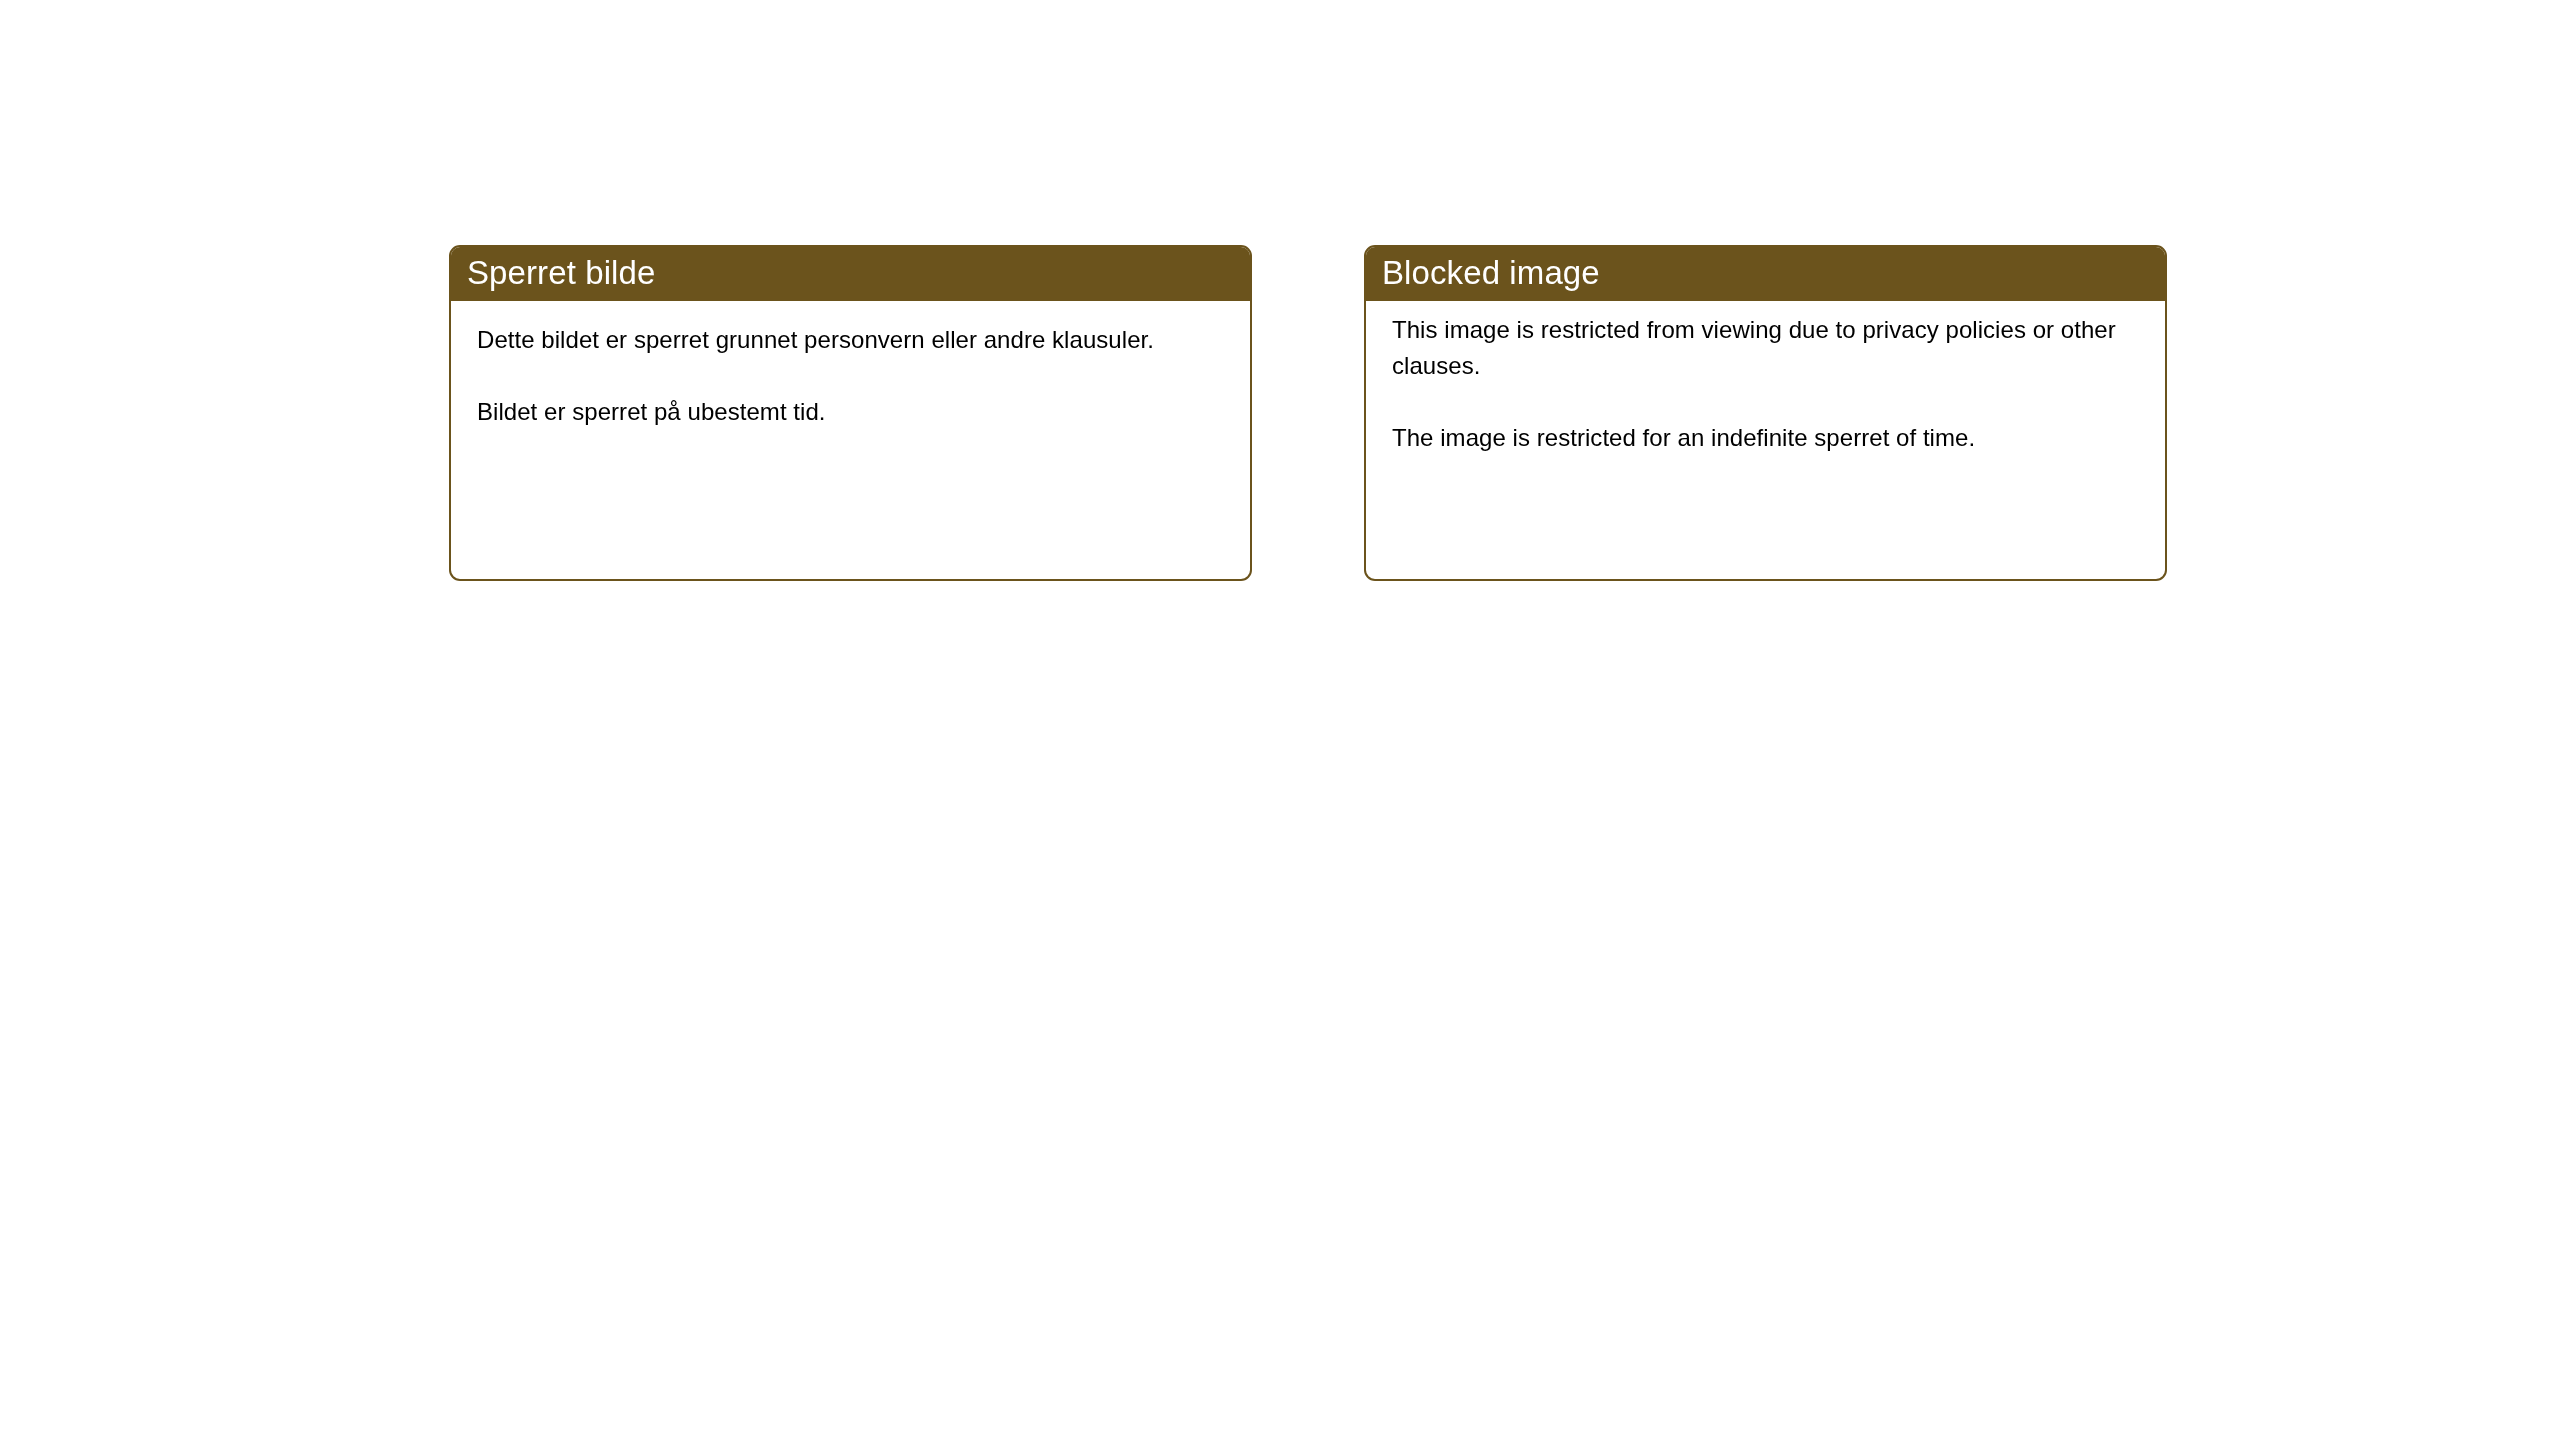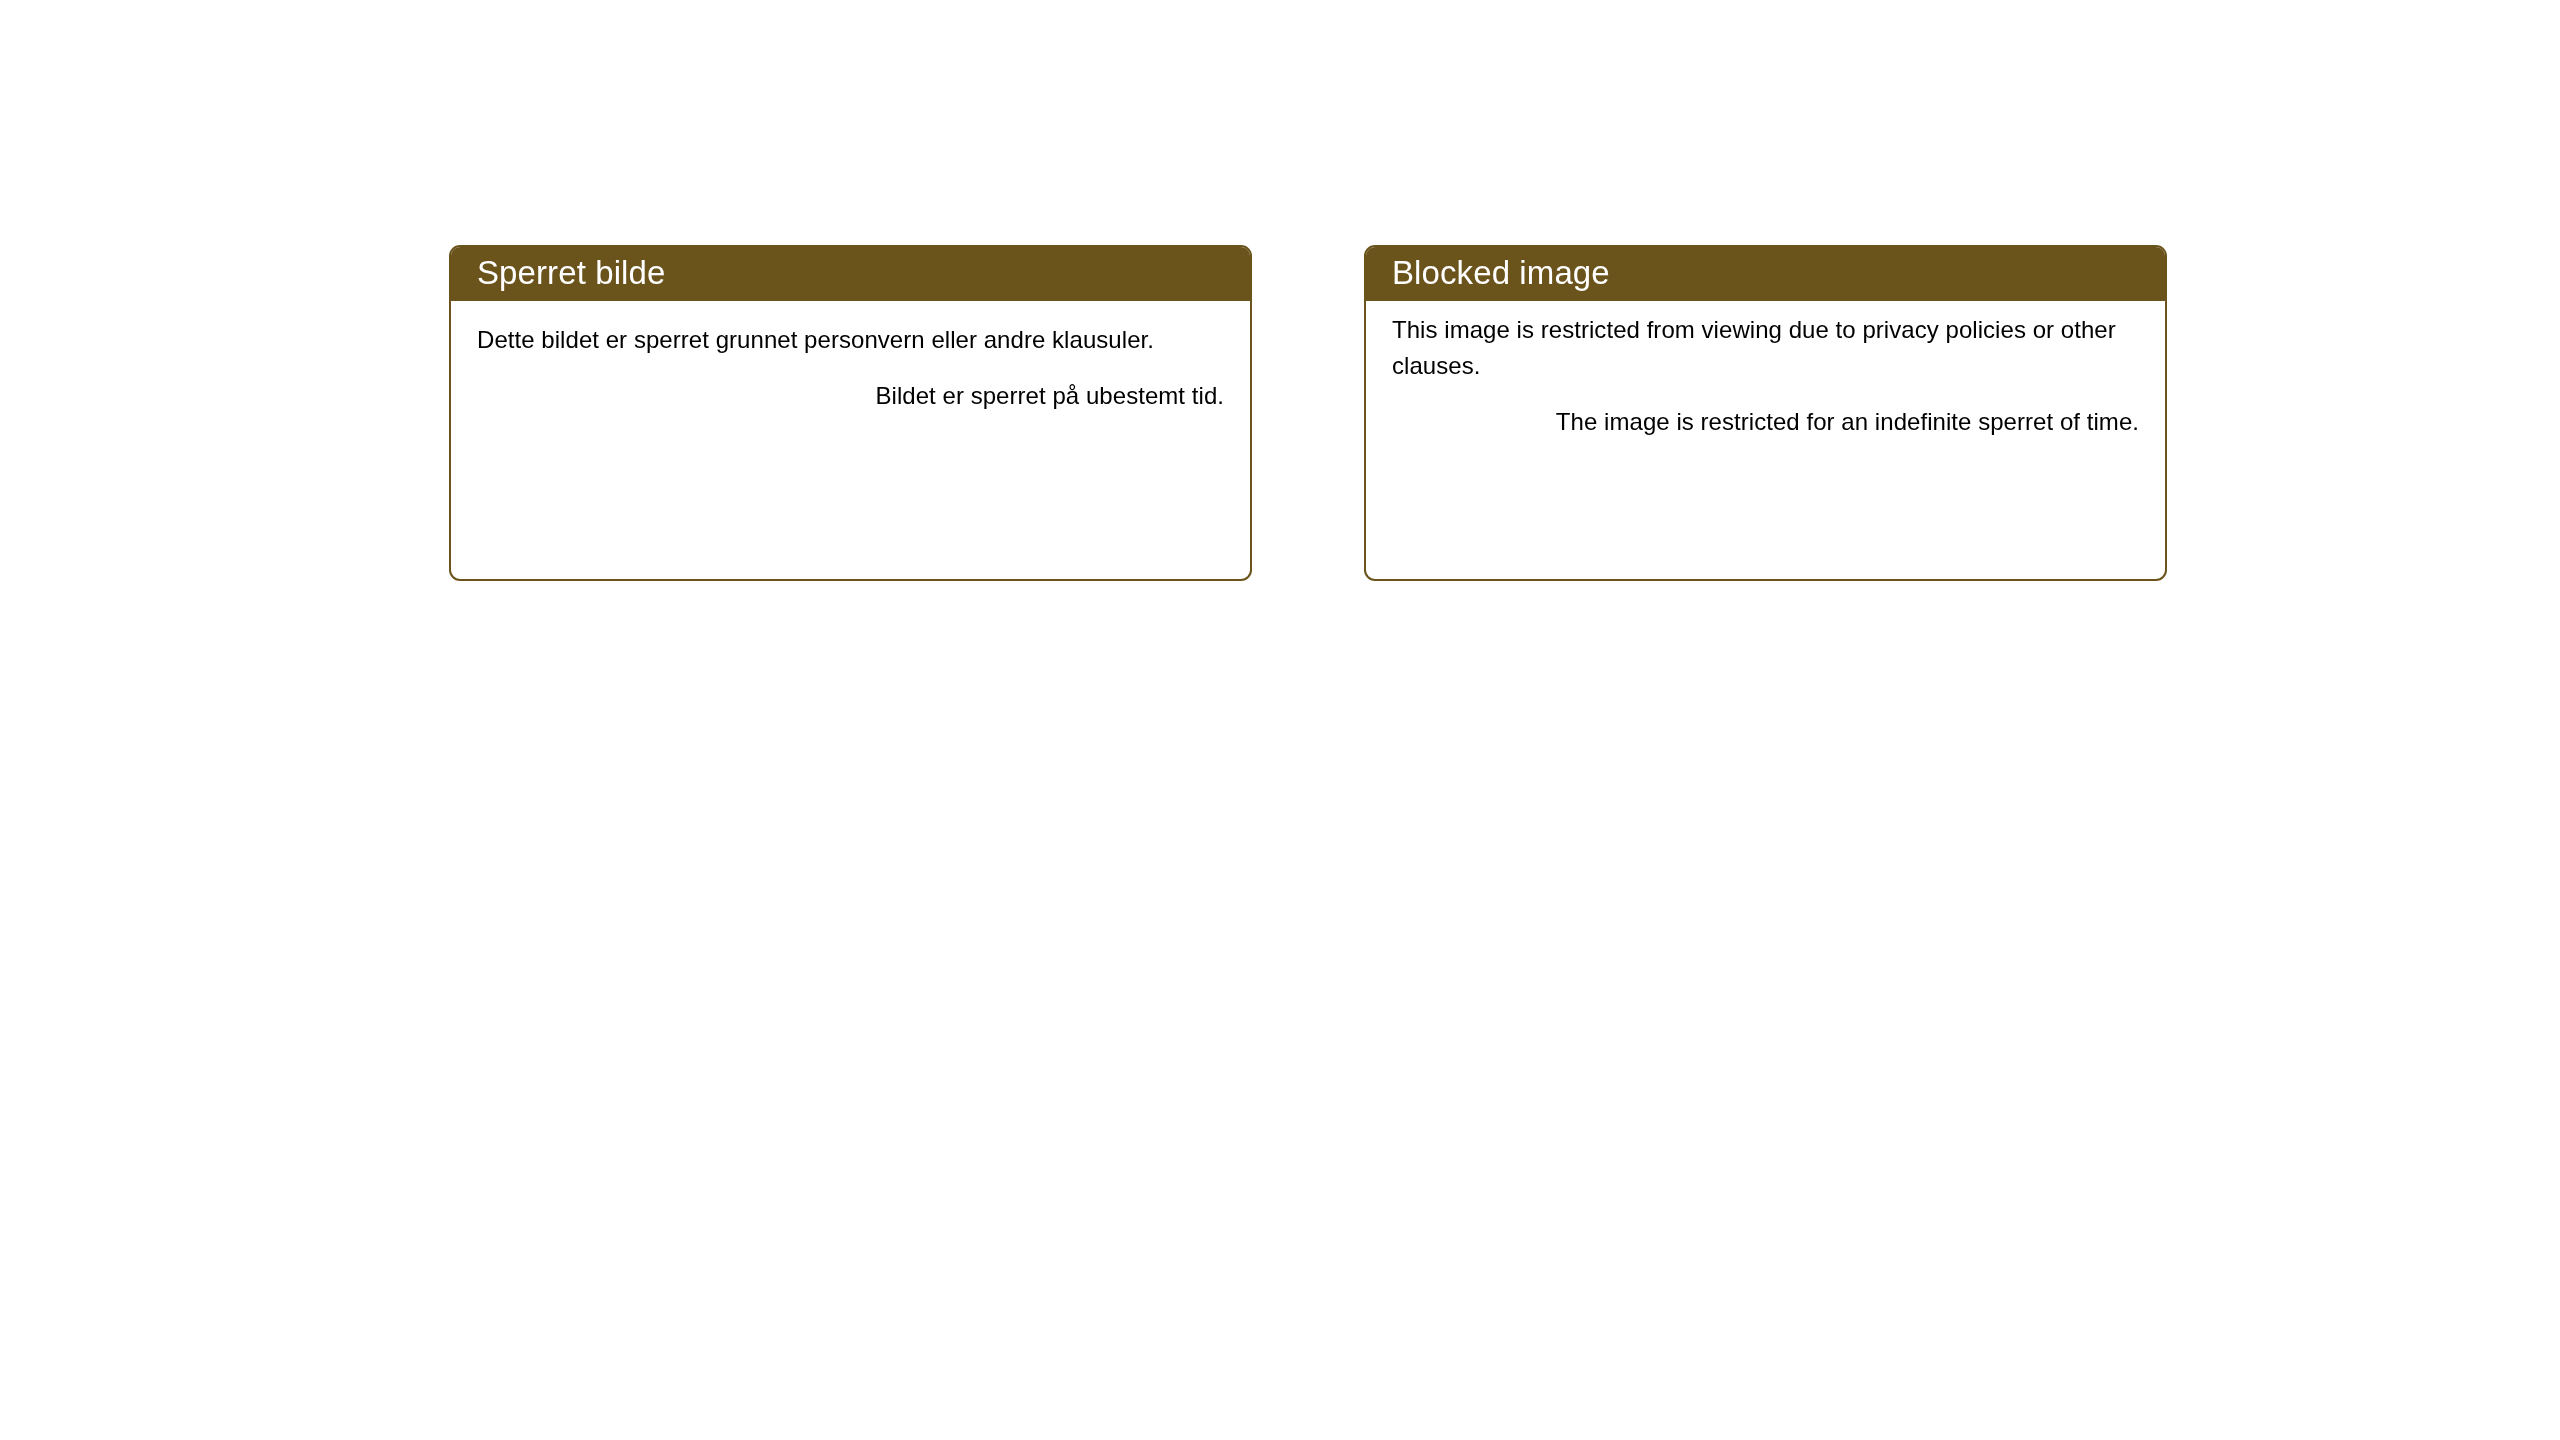--- a/index.html
+++ b/index.html
@@ -45,21 +45,21 @@
     width: 803px;
     height: 336px;
   }
 
   .card-header {
     box-sizing: border-box;
     height: 56px;
     background: #6b531c;
     display: flex;
     align-items: center;
-    padding: 0 0 0 28px;
+    padding: 0 0 0 18px;
     margin: -2px -2px 0 -2px;
     border-top-left-radius: 11px;
     border-top-right-radius: 11px;
   }
 
   .card-title {
     color: #ffffff;
     font-size: 33px;
     line-height: 36px;
     font-weight: 400;
@@ -76,22 +76,21 @@
   .card-paragraph {
     color: #000000;
     font-size: 24px;
     line-height: 36px;
     font-weight: 400;
     margin: 0;
     letter-spacing: 0.05px;
   }
 
   .card-paragraph + .card-paragraph {
-    margin-top: 20px;
-    text-align: right;
+    margin-top: 36px;
   }
 
   .card-en .card-body {
     padding-top: 11px;
   }
 </style>
 </head>
 <body>
 
 <div class="canvas">

